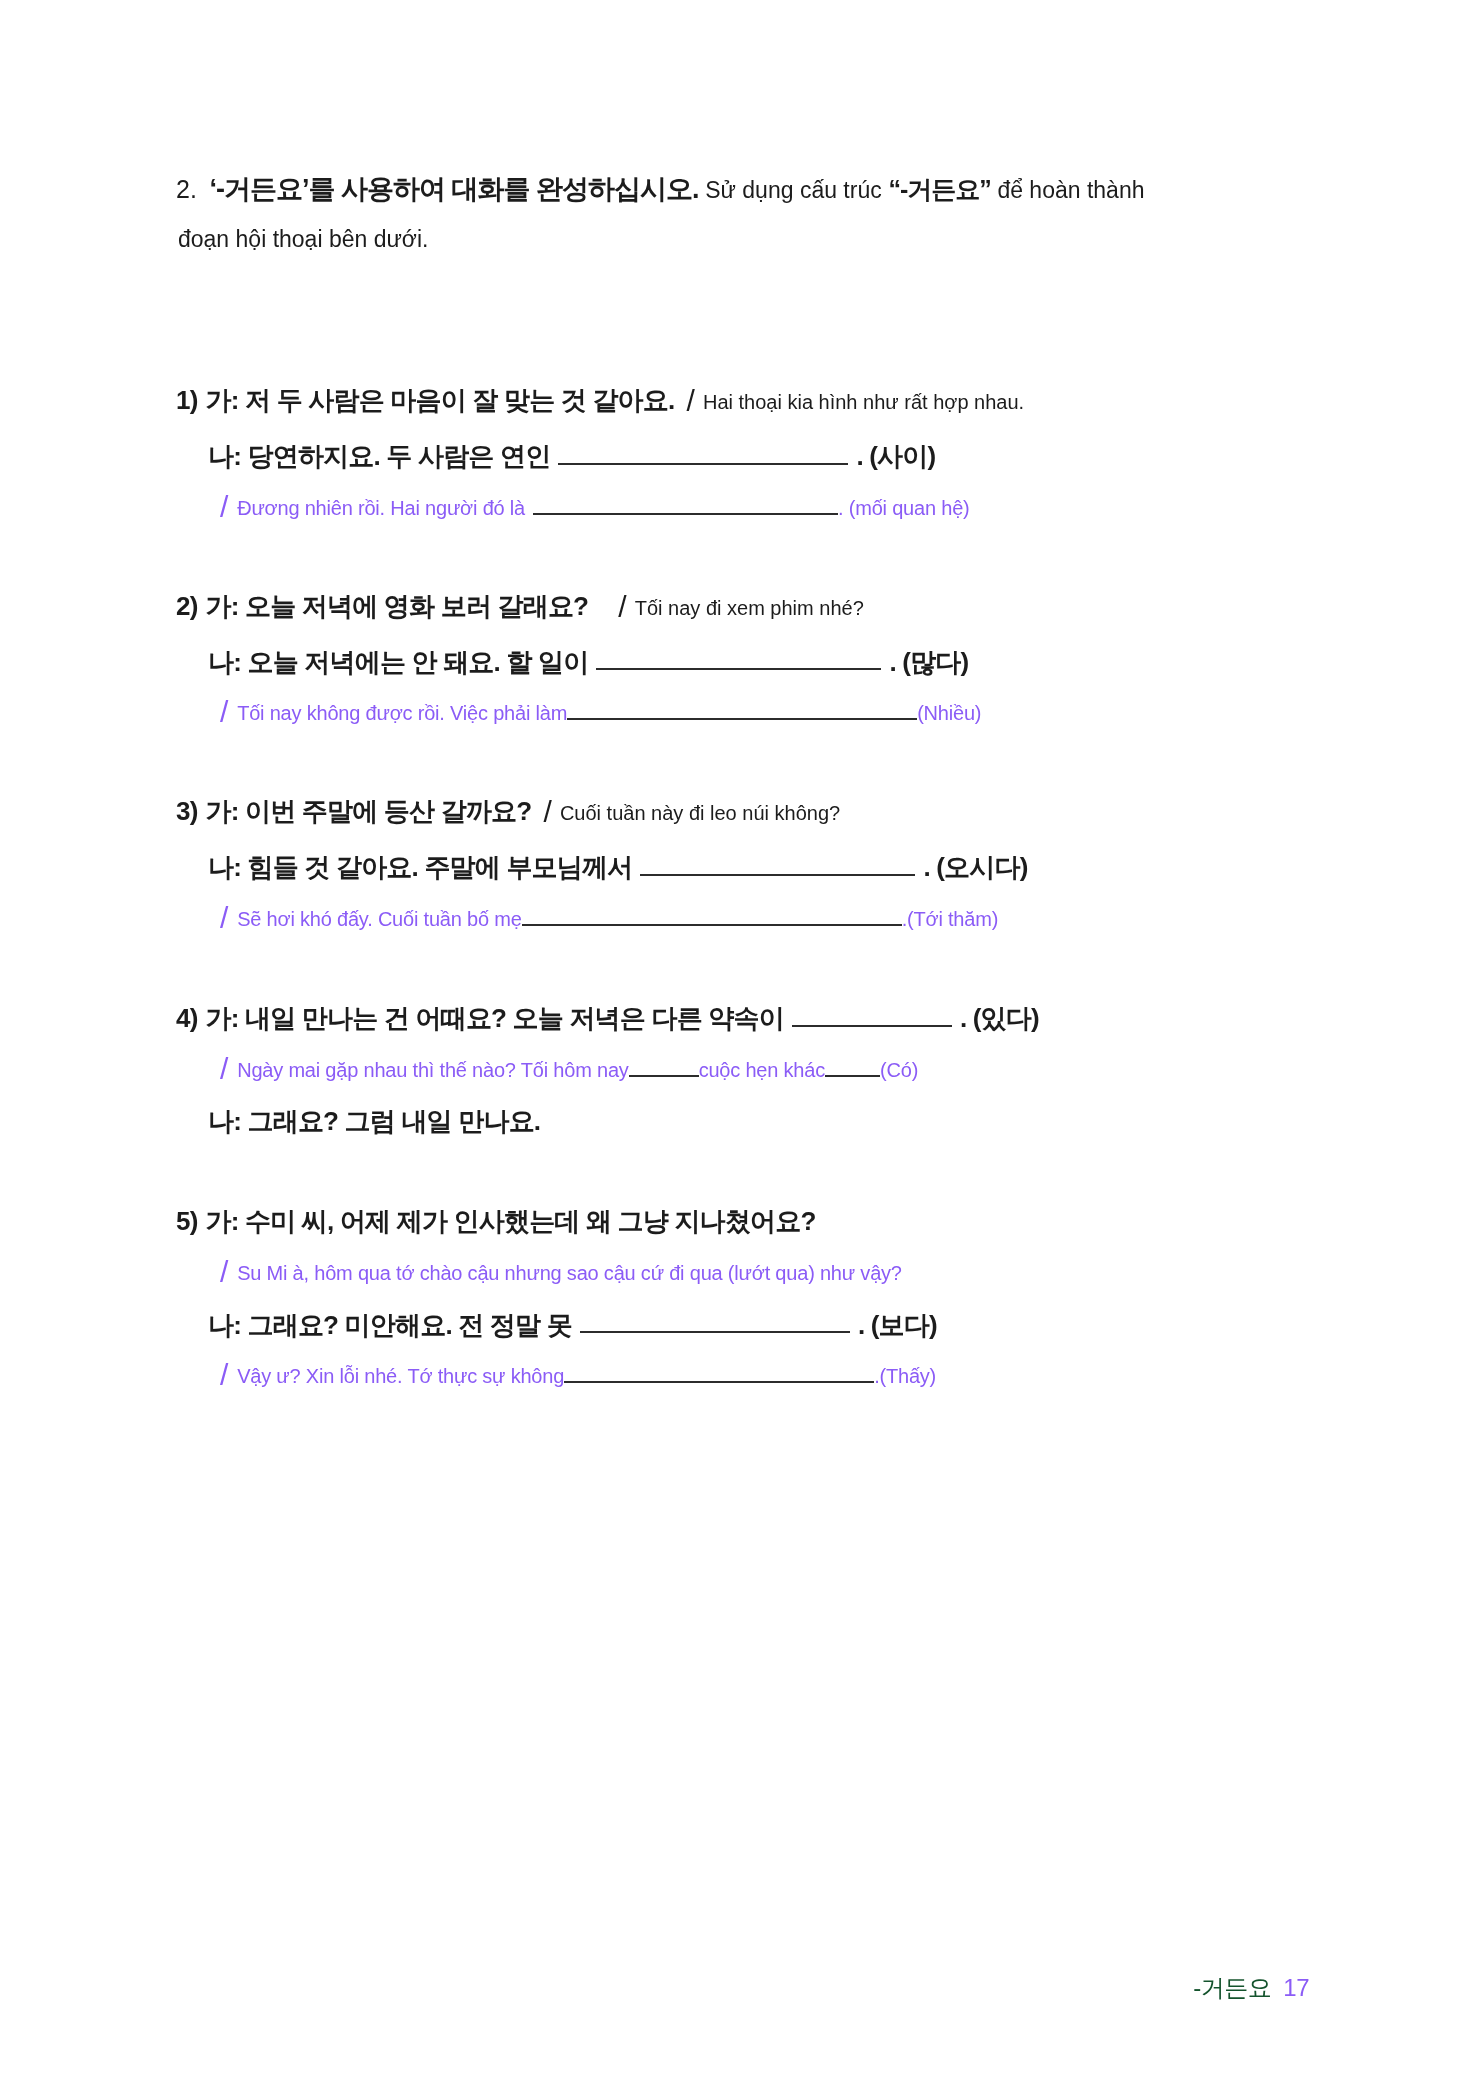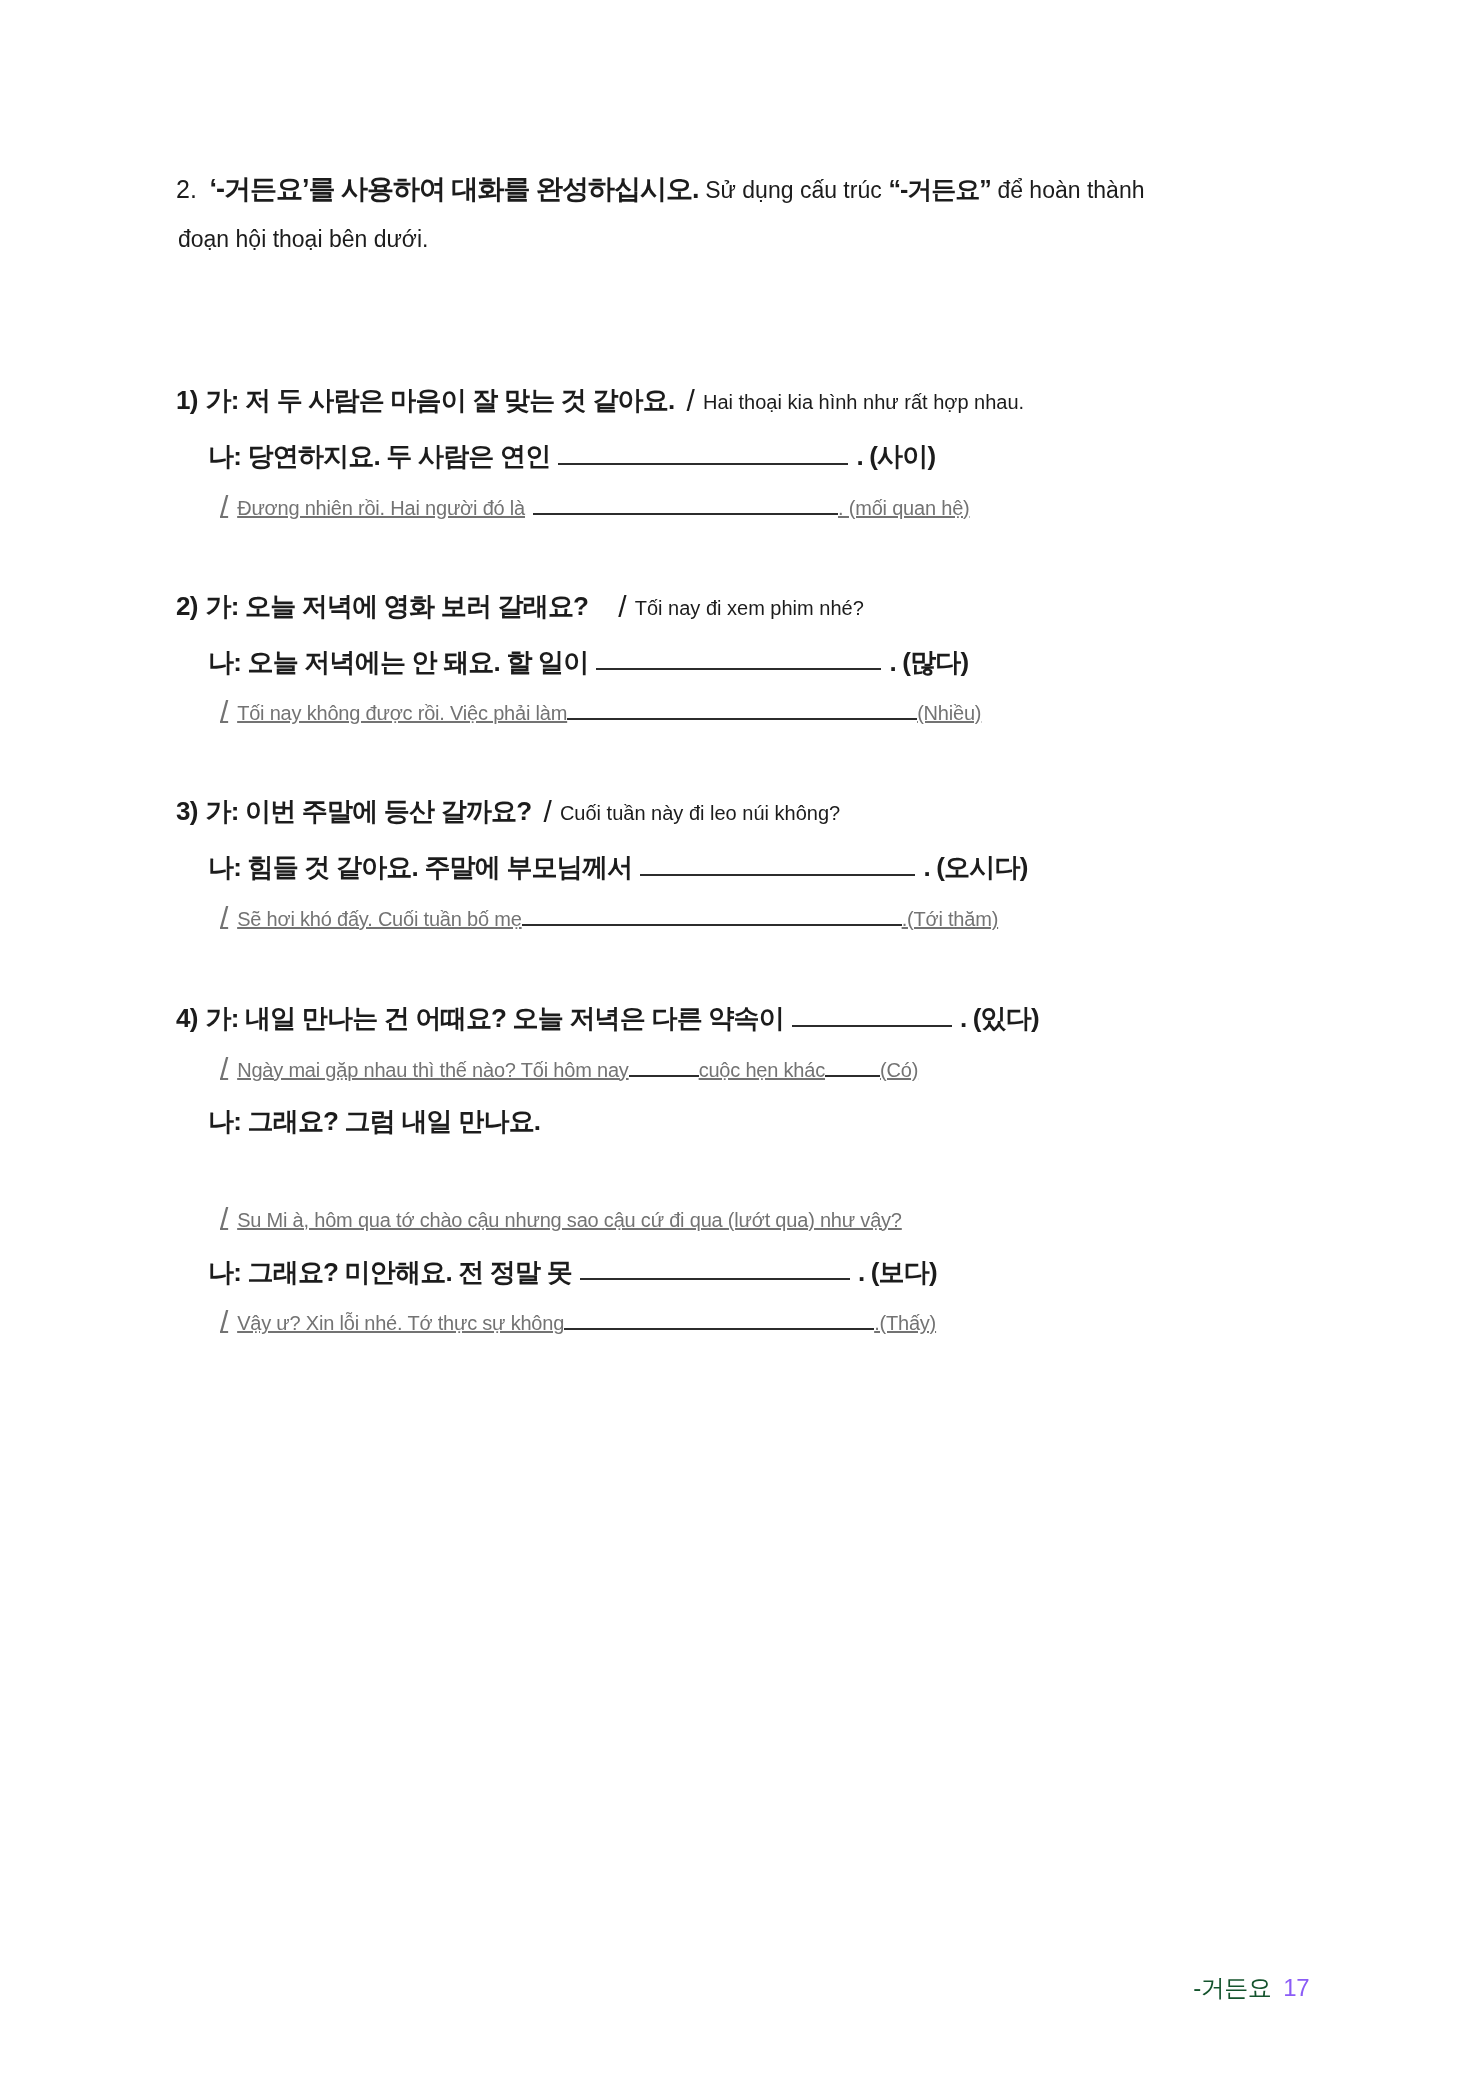--- a/index.html
+++ b/index.html
@@ -24,21 +24,21 @@
   .t-vi-term { font-size:25px; font-weight:700; letter-spacing:-1px;margin-top:28px; }
   .title-line2 { margin-top:12px; margin-left:2px; font-size:23px; line-height:32px; }
 
   
   .items { margin-top:128px; }
   .item  { margin-bottom:66px; }
   .line  { margin-bottom:19px; white-space:nowrap; }
   .kr-line { font-size:26px; font-weight:600; letter-spacing:-0.8px; line-height:34px; }
   .i-num { font-weight:600; margin-right:8px; }
   .vi-inline { font-size:20px; font-weight:400; letter-spacing:0; }
-  .vi-line { font-size:20px; font-weight:400; line-height:30px; color:#737373; letter-spacing:-0.2px;text-decoration:underline; }
+  .vi-line { font-size:20px; font-weight:400; line-height:30px; color:#8b5cf6; letter-spacing:-0.2px; }
   .slash { font-size:30px; font-weight:300; margin:0 9px 0 12px; vertical-align:-2px; }
   .vi-line .slash { margin-left:0; }
   .ans    { margin-left:32px; }
   .vi-sub { margin-left:44px; }
 
   .blank {
     display:inline-block;
     border-bottom:2px solid #2c2c2c;
     height:0.95em;
     vertical-align:baseline;
@@ -119,20 +119,23 @@
       </div>
       <div class="line vi-line vi-sub">
         <span class="slash">/</span><span>Ngày mai gặp nhau thì thế nào? Tối hôm nay</span><span class="blank w70"></span><span>cuộc hẹn khác</span><span class="blank w55"></span><span>(Có)</span>
       </div>
       <div class="line kr-line ans">
         <span>나: 그래요? 그럼 내일 만나요.</span>
       </div>
     </div>
 
     <div class="item">
+      <div class="line kr-line">
+        <span class="i-num">5)</span><span>가: 수미 씨, 어제 제가 인사했는데 왜 그냥 지나쳤어요?</span>
+      </div>
       <div class="line vi-line vi-sub">
         <span class="slash">/</span><span>Su Mi à, hôm qua tớ chào cậu nhưng sao cậu cứ đi qua (lướt qua) như vậy?</span>
       </div>
       <div class="line kr-line ans">
         <span>나: 그래요? 미안해요. 전 정말 못</span><span class="blank w270 gapL gapR"></span><span>. (보다)</span>
       </div>
       <div class="line vi-line vi-sub">
         <span class="slash">/</span><span>Vậy ư? Xin lỗi nhé.  Tớ thực sự không</span><span class="blank w310"></span><span>.(Thấy)</span>
       </div>
     </div>

